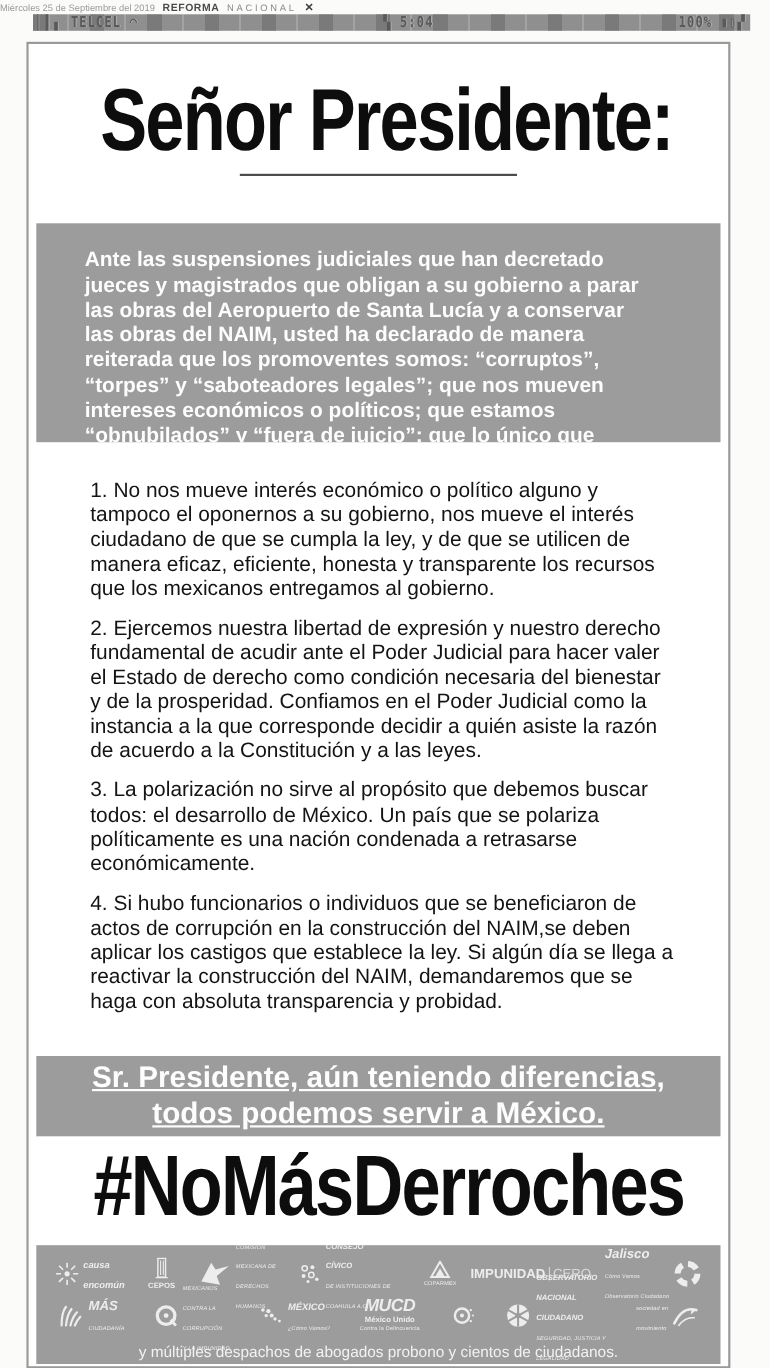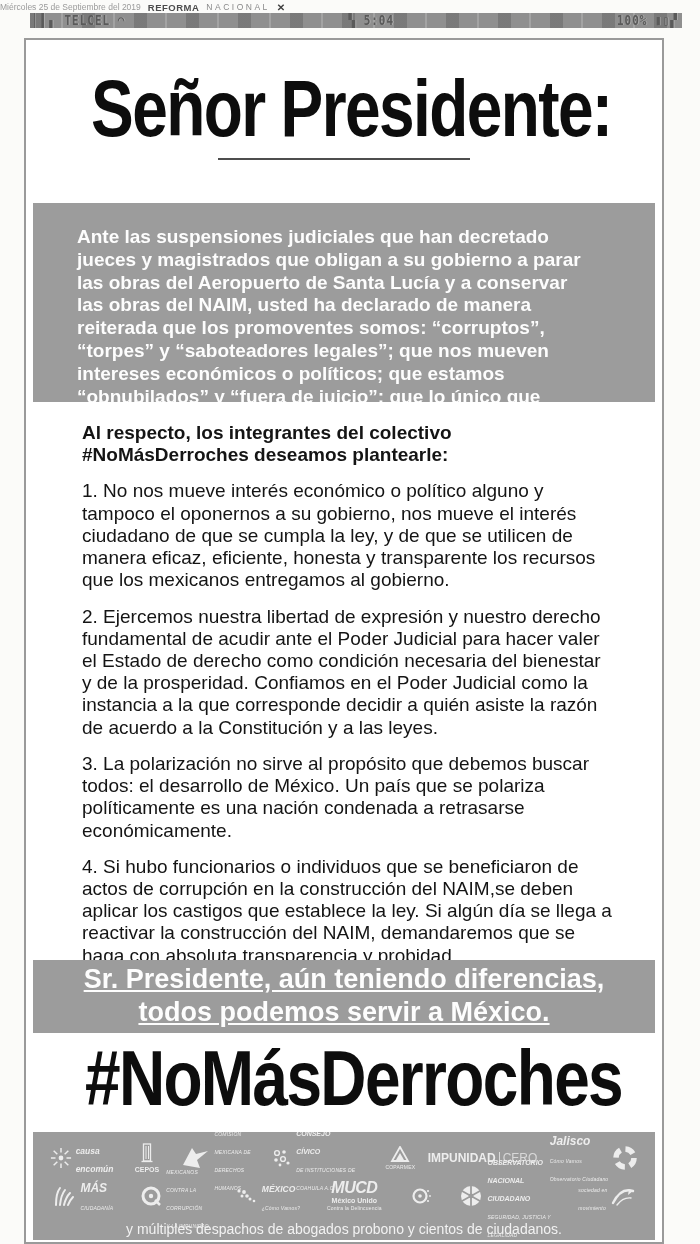--- a/index.html
+++ b/index.html
@@ -128,21 +128,20 @@
     <div class="ad-title-wrap">
       <h1 class="ad-title">Señor Presidente:</h1>
       <div class="title-rule"></div>
     </div>
 
     <section class="quote-box">
       <p>Ante las suspensiones judiciales que han decretado jueces y magistrados que obligan a su gobierno a parar las obras del Aeropuerto de Santa Lucía y a conservar las obras del NAIM, usted ha declarado de manera reiterada que los promoventes somos: “corruptos”, “torpes” y “saboteadores legales”; que nos mueven intereses económicos o políticos; que estamos “obnubilados” y “fuera de juicio”; que lo único que buscamos es oponernos a su gobierno y al “desarrollo del país”.</p>
     </section>
 
     <section class="body-copy">
-      <p class="intro">Al respecto, los integrantes del colectivo #NoMásDerroches deseamos plantearle:</p>
       <p class="point">1. No nos mueve interés económico o político alguno y tampoco el oponernos a su gobierno, nos mueve el interés ciudadano de que se cumpla la ley, y de que se utilicen de manera eficaz, eficiente, honesta y transparente los recursos que los mexicanos entregamos al gobierno.</p>
       <p class="point">2. Ejercemos nuestra libertad de expresión y nuestro derecho fundamental de acudir ante el Poder Judicial para hacer valer el Estado de derecho como condición necesaria del bienestar y de la prosperidad. Confiamos en el Poder Judicial como la instancia a la que corresponde decidir a quién asiste la razón de acuerdo a la Constitución y a las leyes.</p>
       <p class="point">3. La polarización no sirve al propósito que debemos buscar todos: el desarrollo de México. Un país que se polariza políticamente es una nación condenada a retrasarse económicamente.</p>
       <p class="point">4. Si hubo funcionarios o individuos que se beneficiaron de actos de corrupción en la construcción del NAIM,se deben aplicar los castigos que establece la ley. Si algún día se llega a reactivar la construcción del NAIM, demandaremos que se haga con absoluta transparencia y probidad.</p>
 
     </section>
 
     <section class="banner">
       <div>Sr. Presidente, aún teniendo diferencias,</div>
       <div>todos podemos servir a México.</div>

